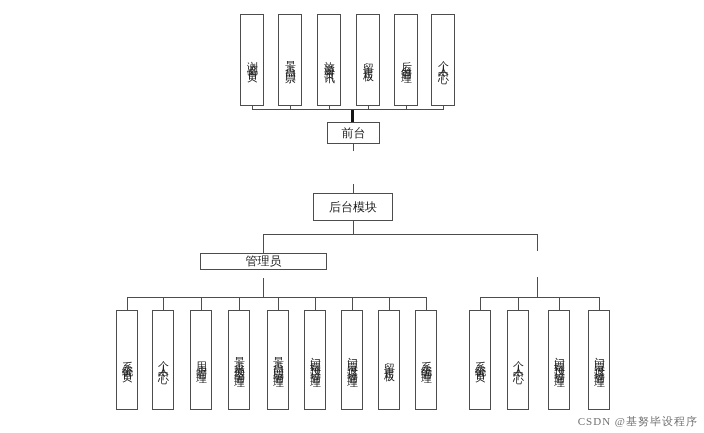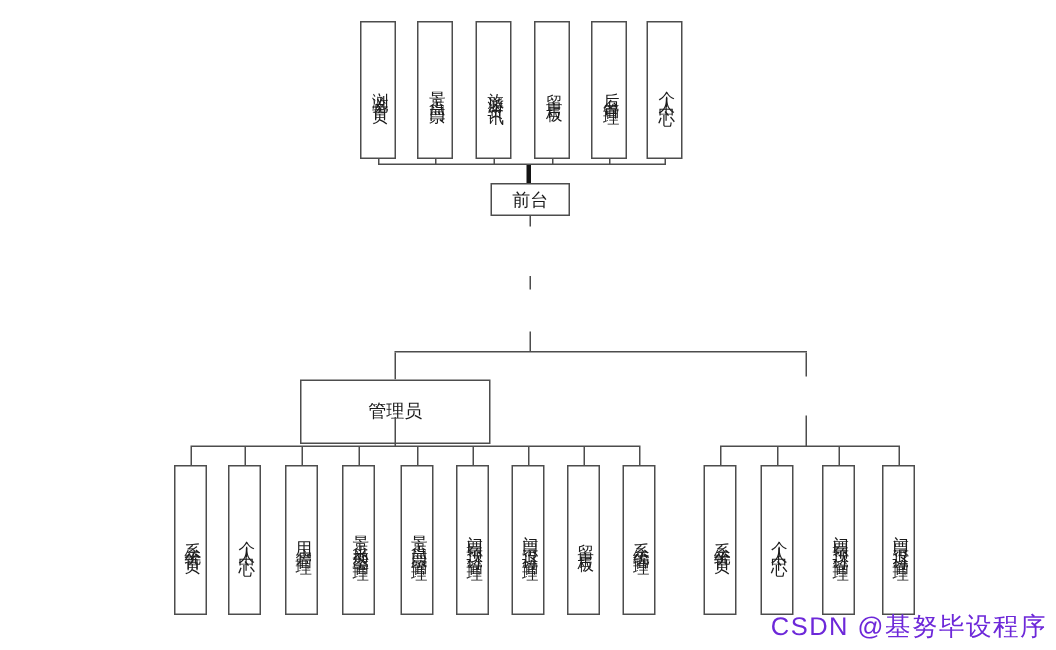--- a/index.html
+++ b/index.html
@@ -1,39 +1,39 @@
 <!DOCTYPE html>
 <html><head>
 <meta charset="utf-8">
 <style>
   html,body { margin:0; padding:0; background:#fff; }
   .stage {
     position:relative; width:704px; height:433px; background:#ffffff;
-    font-family:Liberation Sans, sans-serif;
+    font-family:Liberation Serif, serif;
     color:#1a1a1a; overflow:hidden;
   }
   .box {
     position:absolute; box-sizing:border-box;
     border:1px solid #4d4d4d; background:#ffffff;
     display:flex; align-items:center; justify-content:center;
     text-align:center;
   }
   .hbox { font-size:12px; }
   .vtext {
     writing-mode:vertical-rl; text-orientation:upright;
     font-size:12px; letter-spacing:5px; line-height:1;
   }
   .leaf .vtext { font-size:11px; letter-spacing:4px; }
   .vline, .hline { position:absolute; background:#4d4d4d; }
   .vline { width:1px; }
   .hline { height:1px; }
   .vline.thick { width:3px; background:#141414; }
   .watermark {
     position:absolute; right:6px; bottom:4px;
-    font-size:17px; color:#6d28d9; letter-spacing:1px;
+    font-size:11px; color:#737373; letter-spacing:1px;
   }
 </style>
 </head>
 <body>
 
 <div class="stage">
 
   <div class="box leaf" style="left:240px; top:14px; width:24px; height:92px;">
     <span class="vtext">浏览首页</span>
   </div>
@@ -62,26 +62,29 @@
   <div class="hline" style="left:252px; top:109px; width:192px;"></div>
   <div class="vline thick" style="left:351px; top:110px; height:12px;"></div>
 
   <div class="box hbox" style="left:327px; top:122px; width:53px; height:22px;">
     <span>前台</span>
   </div>
   <div class="vline" style="left:353px; top:144px; height:7px;"></div>
 
   <div class="vline" style="left:353px; top:184px; height:9px;"></div>
 
+  <div class="box hbox" style="left:313px; top:193px; width:80px; height:28px;">
+    <span>后台模块</span>
+  </div>
   <div class="vline" style="left:353px; top:221px; height:13px;"></div>
   <div class="hline" style="left:263px; top:234px; width:275px;"></div>
   <div class="vline" style="left:263px; top:235px; height:18px;"></div>
   <div class="vline" style="left:537px; top:235px; height:16px;"></div>
 
-  <div class="box hbox" style="left:200px; top:253px; width:127px; height:43px;">
+  <div class="box hbox" style="left:200px; top:253px; width:127px; height:17px;">
     <span>管理员</span>
   </div>
 
   <div class="vline" style="left:263px; top:278px; height:20px;"></div>
   <div class="hline" style="left:127px; top:297px; width:300px;"></div>
   <div class="vline" style="left:127px; top:298px; height:12px;"></div>
   <div class="vline" style="left:163px; top:298px; height:12px;"></div>
   <div class="vline" style="left:201px; top:298px; height:12px;"></div>
   <div class="vline" style="left:239px; top:298px; height:12px;"></div>
   <div class="vline" style="left:278px; top:298px; height:12px;"></div>

